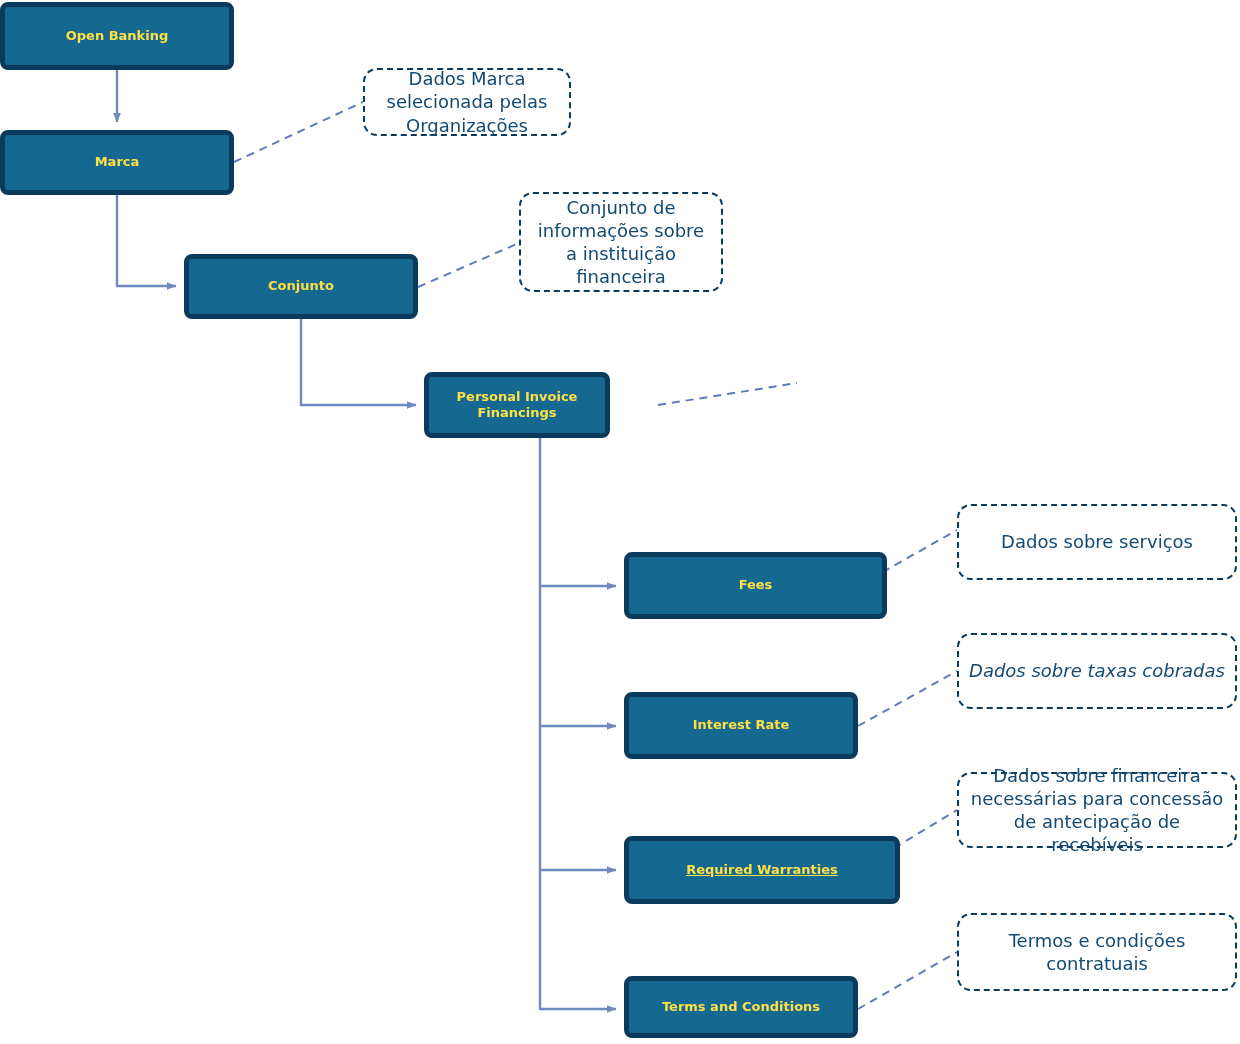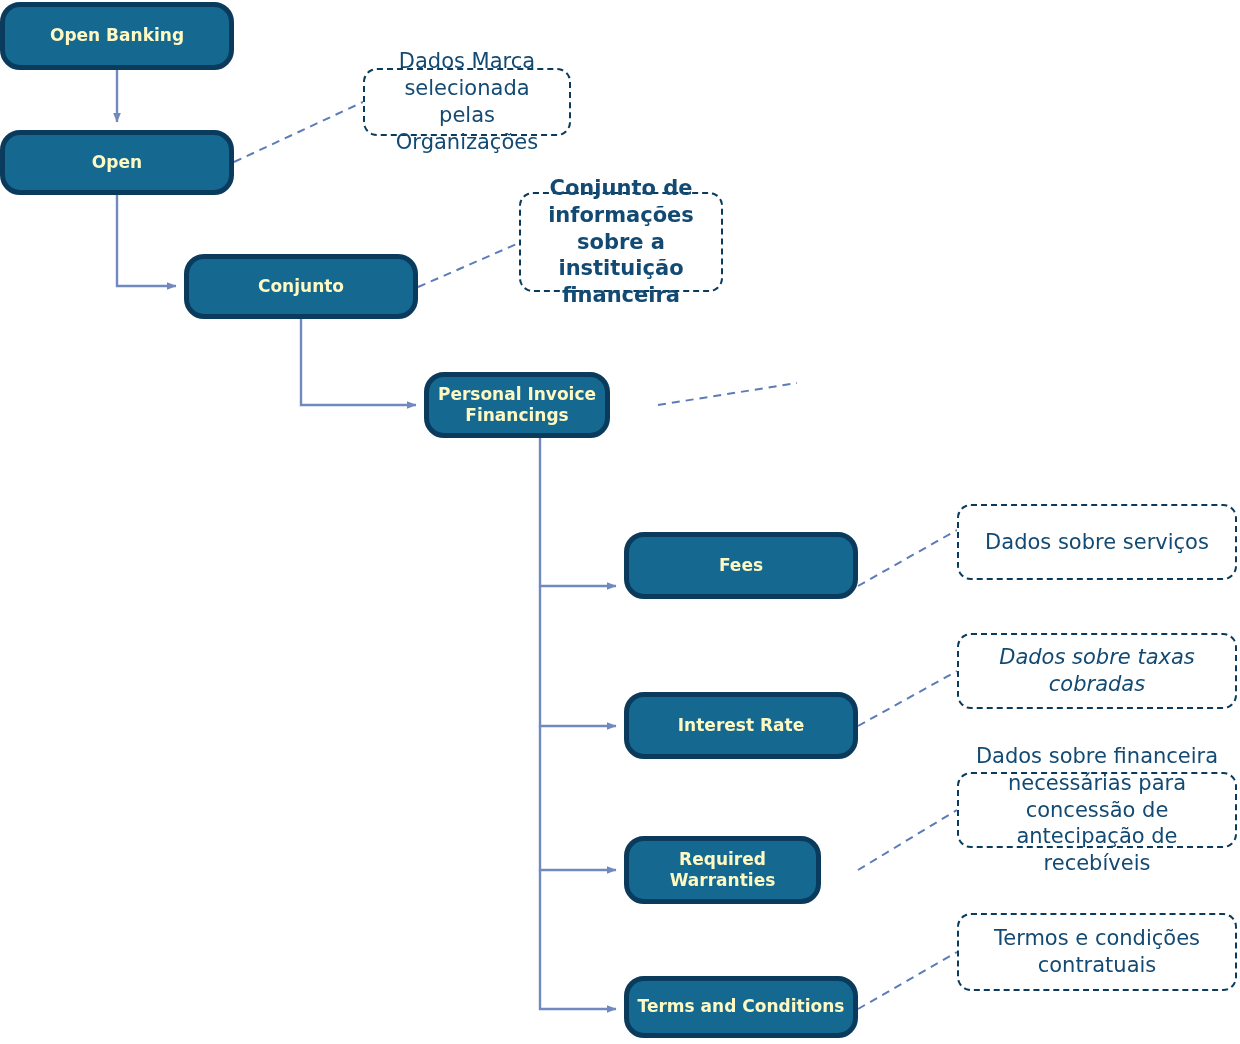--- a/index.html
+++ b/index.html
@@ -23,40 +23,40 @@
     top: 0;
     width: 1240px;
     height: 1044px;
     pointer-events: none;
   }
   .node {
     position: absolute;
     box-sizing: border-box;
     background: #15688F;
     border: 5px solid #0A3B5C;
-    border-radius: 20px;
-    color: #fef9c3;
+    border-radius: 8px;
+    color: #fde047;
     font-weight: bold;
-    font-size: 17px;
+    font-size: 13px;
     line-height: 1.25;
     display: flex;
     align-items: center;
     justify-content: center;
     text-align: center;
     z-index: 3;
     padding: 2px 8px;
   }
   .note {
     position: absolute;
     box-sizing: border-box;
     background: #ffffff;
     border: 2.5px dashed #0A3B5C;
     border-radius: 14px;
     color: #134a73;
-    font-size: 21px;
+    font-size: 18px;
     line-height: 1.28;
     display: flex;
     align-items: center;
     justify-content: center;
     text-align: center;
     z-index: 2;
     padding: 4px 10px;
   }
 </style>
 </head>
@@ -117,52 +117,52 @@
     <g>
       <path d="M858,1009 L957,952" stroke="#5C7CB8" stroke-width="2" fill="none" stroke-dasharray="8,6"></path>
     </g>
   </svg>
 
   <div class="node" style="left:0px; top:2px; width:234px; height:68px;">
     <span>Open Banking</span>
   </div>
 
   <div class="node" style="left:0px; top:130px; width:234px; height:65px;">
-    <span>Open</span>
+    <span>Marca</span>
   </div>
 
   <div class="node" style="left:184px; top:254px; width:234px; height:65px;">
     <span>Conjunto</span>
   </div>
 
   <div class="node" style="left:424px; top:372px; width:186px; height:66px;text-align:center;">
     <span>Personal Invoice Financings</span>
   </div>
 
-  <div class="node" style="left:624px; top:532px; width:234px; height:67px;">
+  <div class="node" style="left:624px; top:552px; width:263px; height:67px;">
     <span>Fees</span>
   </div>
 
   <div class="node" style="left:624px; top:692px; width:234px; height:67px;">
     <span>Interest Rate</span>
   </div>
 
-  <div class="node" style="left:624px; top:836px; width:197px; height:68px;">
+  <div class="node" style="left:624px; top:836px; width:276px; height:68px;text-decoration:underline;">
     <span>Required Warranties</span>
   </div>
 
   <div class="node" style="left:624px; top:976px; width:234px; height:62px;">
     <span>Terms and Conditions</span>
   </div>
 
   <div class="note" style="left:363px; top:68px; width:208px; height:68px;">
     <span>Dados Marca selecionada pelas Organizações</span>
   </div>
 
-  <div class="note" style="left:519px; top:192px; width:204px; height:100px;font-weight:bold;">
+  <div class="note" style="left:519px; top:192px; width:204px; height:100px;">
     <span>Conjunto de informações sobre a instituição financeira</span>
   </div>
 
 
   <div class="note" style="left:957px; top:504px; width:280px; height:76px;">
     <span>Dados sobre serviços</span>
   </div>
 
   <div class="note" style="left:957px; top:633px; width:280px; height:76px;font-style:italic;">
     <span>Dados sobre taxas cobradas</span>

